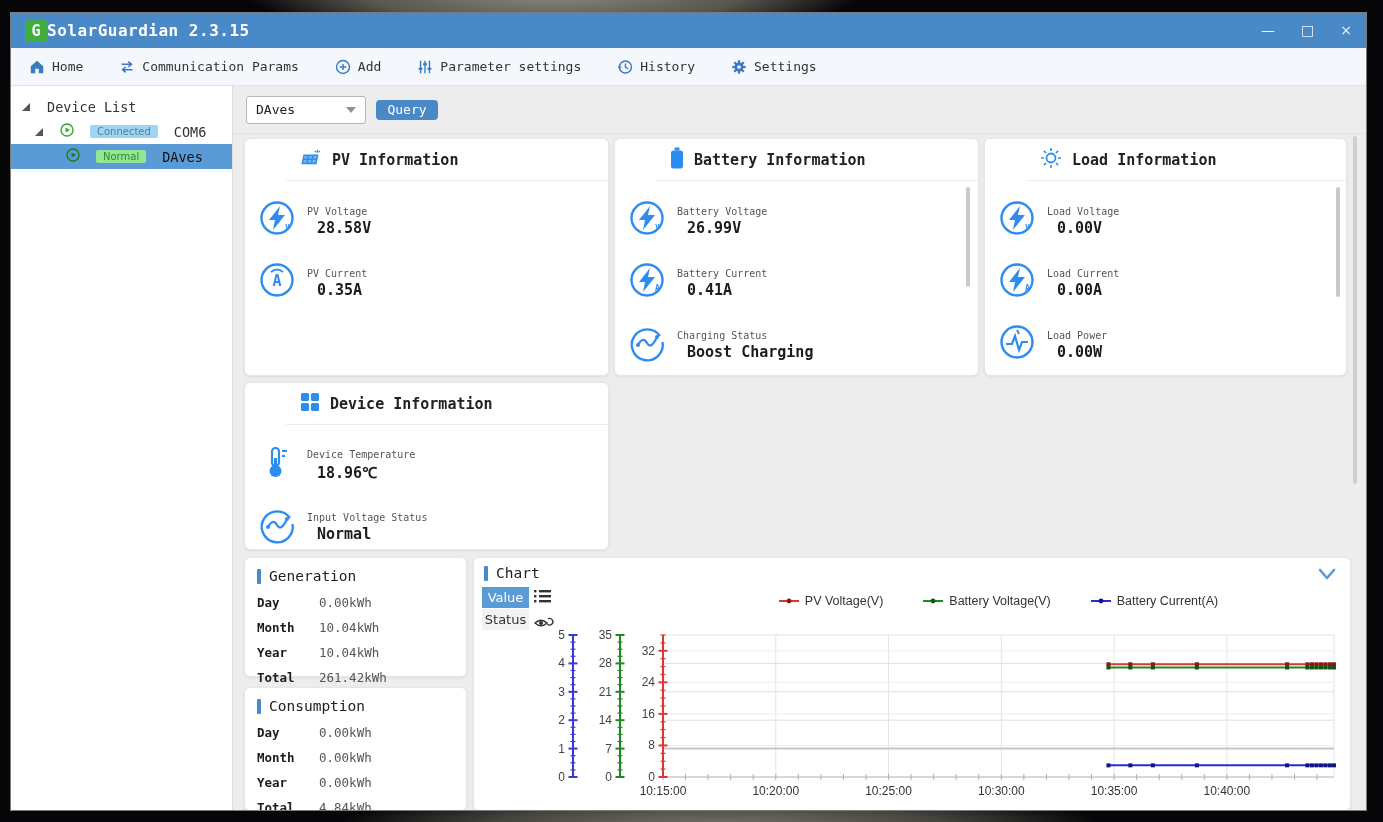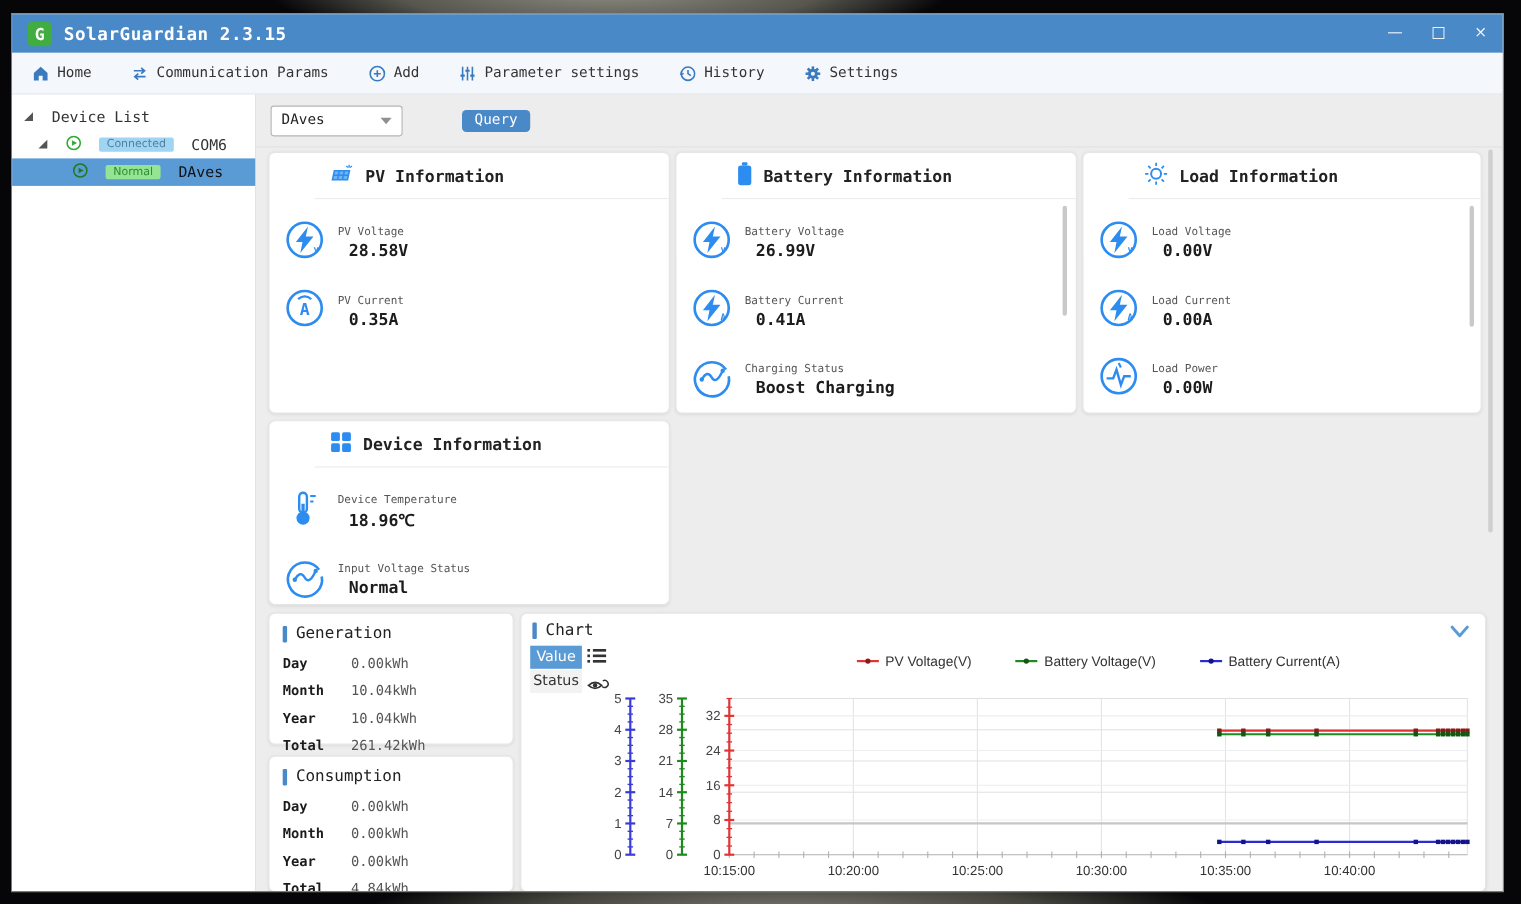--- a/index.html
+++ b/index.html
@@ -11,21 +11,21 @@
       radial-gradient(ellipse 430px 70px at 40% -1%, #8d8d84 0%, #56564e 45%, rgba(0,0,0,0) 72%),
       radial-gradient(ellipse 520px 60px at 52% 101%, #7b7b72 0%, #45453e 45%, rgba(0,0,0,0) 75%);
     position:relative;
   }
   .window{ position:absolute; left:10px; top:12px; width:1357px; height:799px;
     background:#ededed; border:1px solid #7b7b7b; display:flex; flex-direction:column; }
   
   .titlebar{ height:35px; background:#4a89c8; display:flex; align-items:center; padding:0 14px; flex:0 0 auto; }
   .appicon{ width:22px; height:22px; background:#3fae3f; border-radius:4px; color:#fff;
     font-weight:bold; font-size:15px; display:flex; align-items:center; justify-content:center; }
-  .apptitle{ color:#fff; font-size:16px; font-weight:bold; margin-left:11px; letter-spacing:.5px; }
+  .apptitle{ color:#fff; font-size:16px; font-weight:bold; letter-spacing:.5px; }
   .winctrls{ margin-left:auto; display:flex; gap:26px; color:#eef3fa; font-size:14px; }
   .winctrls span{ cursor:default; line-height:35px; font-family:"DejaVu Sans",sans-serif; }
   
   .menubar{ height:38px; background:#f4f7fb; border-bottom:1px solid #dfe3e8; display:flex;
     align-items:center; padding-left:18px; gap:36px; flex:0 0 auto; }
   .menuitem{ display:flex; align-items:center; gap:7px; font-size:13px; color:#333; cursor:default; }
   .menuitem svg{ display:block; }
   
   .appbody{ flex:1; display:flex; min-height:0; }
   .sidebar{ width:222px; background:#fff; border-right:1px solid #ddd; padding-top:8px; font-size:13.5px; color:#333; }
@@ -36,21 +36,21 @@
   .treerow.selected{ background:#5b9bd5; color:#101010; }
   .main{ flex:1; position:relative; background:#ededed; overflow:hidden; }
   
   .toolbar{ position:absolute; left:0; top:0; right:0; height:48px; border-bottom:1px solid #e2e2e2;
     display:flex; align-items:center; padding-left:13px; gap:10px; }
   .devselect{ width:120px; height:28px; background:#fff; border:1px solid #b6b6b6; border-radius:3px;
     display:flex; align-items:center; padding:0 9px; font-size:13px; color:#222; }
   .devselect .caret{ margin-left:auto; width:0; height:0; border-left:5px solid transparent;
     border-right:5px solid transparent; border-top:6px solid #909090; }
   .btn-query{ width:62px; height:20px; background:#4a89c8; color:#fff; border:none; border-radius:4px;
-    font-size:13px; font-family:inherit; cursor:pointer;margin-left:44px; }
+    font-size:13px; font-family:inherit; cursor:pointer; }
   
   .card{ position:absolute; background:#fff; border:1px solid #e6e6e6; border-radius:6px;
     box-shadow:0 1px 3px rgba(0,0,0,.07); overflow:hidden; }
   .card-h{ height:42px; border-bottom:1px solid #ececec; display:flex; align-items:center; gap:10px; padding:0 14px;margin-left:41px; }
   .card-h .t{ font-size:15px; font-weight:bold; color:#222; }
   .vrow{ display:flex; align-items:center; gap:12px; padding:0 14px; height:62px; }
   .vrow .ic{ flex:0 0 36px; }
   .vrow .lab{ font-size:10px; color:#555; line-height:1.5; }
   .vrow .val{ font-size:15px; font-weight:bold; color:#1c1c1c; margin-left:10px; }
   .cardscroll{ position:absolute; width:4px; border-radius:2px; background:#c9c9c9; }

